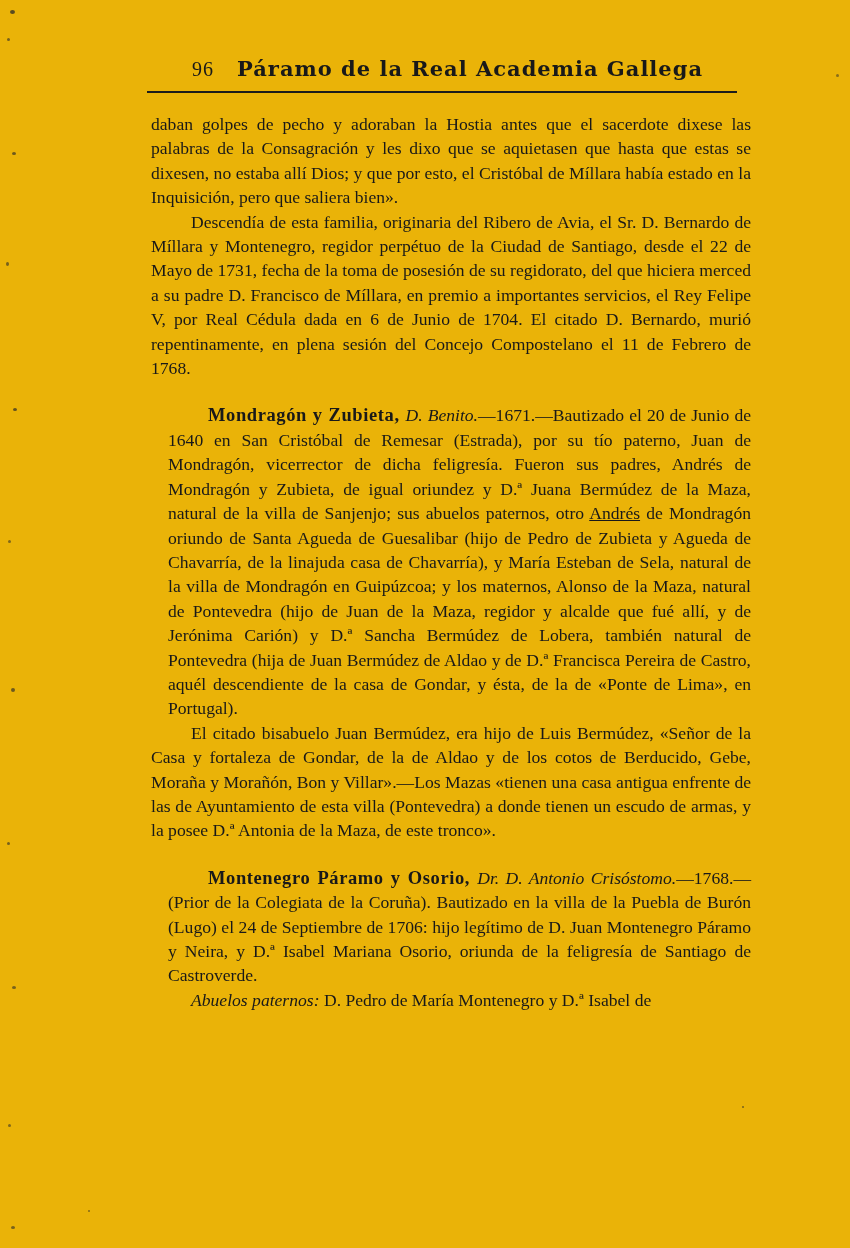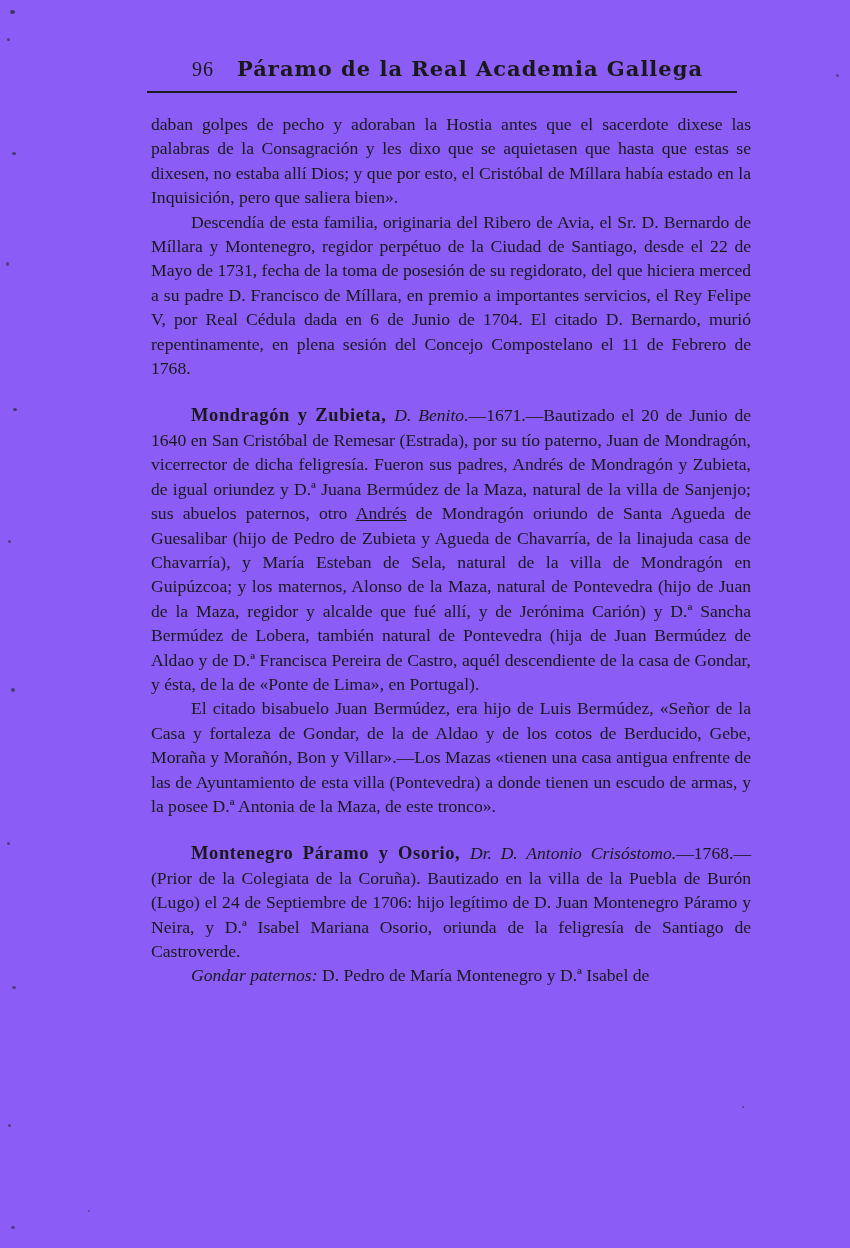--- a/index.html
+++ b/index.html
@@ -1,19 +1,19 @@
 <!DOCTYPE html>
 <html><head>
 <meta charset="utf-8">
 <style>
   html,body { margin:0; padding:0; background:#ffffff; }
   .page {
     position:relative;
     width:850px; height:1248px;
-    background:#8b5cf6;
+    background:#eab308;
     font-family:"Liberation Serif", serif;
     color:#191919;
     overflow:hidden;
   }
   .page-header {
     position:absolute; top:56px; left:140px; width:600px;
     display:flex; align-items:baseline;
   }
   .page-number {
     position:absolute; left:52px; top:2px;
@@ -34,21 +34,21 @@
     width:590px; border:none; border-top:2.5px solid #1c1c1c; margin:0;
   }
   .text-block {
     position:absolute; top:112px; left:151px; width:600px;
     font-size:17.6px; line-height:24.4px;
     text-align:justify;
     text-justify:inter-word;
   }
   p.para { margin:0; text-indent:40px; }
   p.para.no-indent { text-indent:0; }
-  p.para.entry { margin-top:23px; }
+  p.para.entry { margin-top:23px;margin-left:17px; }
   .entry-name {
     font-weight:bold;
     font-size:18.5px;
     letter-spacing:0.6px;
   }
   .person-italic { font-style:italic; }
   .u { text-decoration:underline; }
   
   .speck { position:absolute; background:#2a2a2a; border-radius:50%; }
   .s1 { left:10px; top:10px;  width:5px; height:4px; opacity:.75; }
@@ -97,16 +97,16 @@
     <p class="para no-indent"><span>daban golpes de pecho y adoraban la Hostia antes que el sacerdote dixese las palabras de la Consagración y les dixo que se aquietasen que hasta que estas se dixesen, no estaba allí Dios; y que por esto, el Cristóbal de Míllara había estado en la Inquisición, pero que saliera bien».</span></p>
 
     <p class="para"><span>Descendía de esta familia, originaria del Ribero de Avia, el Sr. D. Bernardo de Míllara y Montenegro, regidor perpétuo de la Ciudad de Santiago, desde el 22 de Mayo de 1731, fecha de la toma de posesión de su regidorato, del que hiciera merced a su padre D. Francisco de Míllara, en premio a importantes servicios, el Rey Felipe V, por Real Cédula dada en 6 de Junio de 1704. El citado D. Bernardo, murió repentinamente, en plena sesión del Concejo Compostelano el 11 de Febrero de 1768.</span></p>
 
     <p class="para entry"><strong class="entry-name">Mondragón y Zubieta, </strong><em class="person-italic">D. Benito.</em><span>—1671.—</span><span>Bautizado el 20 de Junio de 1640 en San Cristóbal de Remesar (Estrada), por su tío paterno, Juan de Mondragón, vicerrector de dicha feligresía. Fueron sus padres, Andrés de Mondragón y Zubieta, de igual oriundez y D.ª Juana Bermúdez de la Maza, natural de la villa de Sanjenjo; sus abuelos paternos, otro </span><span class="u">Andrés</span><span> de Mondragón oriundo de Santa Agueda de Guesalibar (hijo de Pedro de Zubieta y Agueda de Chavarría, de la linajuda casa de Chavarría), y María Esteban de Sela, natural de la villa de Mondragón en Guipúzcoa; y los maternos, Alonso de la Maza, natural de Pontevedra (hijo de Juan de la Maza, regidor y alcalde que fué allí, y de Jerónima Carión) y D.ª Sancha Bermúdez de Lobera, también natural de Pontevedra (hija de Juan Bermúdez de Aldao y de D.ª Francisca Pereira de Castro, aquél descendiente de la casa de Gondar, y ésta, de la de «Ponte de Lima», en Portugal).</span></p>
 
     <p class="para"><span>El citado bisabuelo Juan Bermúdez, era hijo de Luis Bermúdez, «Señor de la Casa y fortaleza de Gondar, de la de Aldao y de los cotos de Berducido, Gebe, Moraña y Morañón, Bon y Villar».—Los Mazas «tienen una casa antigua enfrente de las de Ayuntamiento de esta villa (Pontevedra) a donde tienen un escudo de armas, y la posee D.ª Antonia de la Maza, de este tronco».</span></p>
 
     <p class="para entry"><strong class="entry-name">Montenegro Páramo y Osorio, </strong><em class="person-italic">Dr. D. Antonio Crisóstomo.</em><span>—1768.—</span><span>(Prior de la Colegiata de la Coruña). Bautizado en la villa de la Puebla de Burón (Lugo) el 24 de Septiembre de 1706: hijo legítimo de D. Juan Montenegro Páramo y Neira, y D.ª Isabel Mariana Osorio, oriunda de la feligresía de Santiago de Castroverde.</span></p>
 
-    <p class="para"><em class="person-italic">Gondar paternos: </em><span>D. Pedro de María Montenegro y D.ª Isabel de</span></p>
+    <p class="para"><em class="person-italic">Abuelos paternos: </em><span>D. Pedro de María Montenegro y D.ª Isabel de</span></p>
 
   </main>
 </div>
 
 </body></html>

